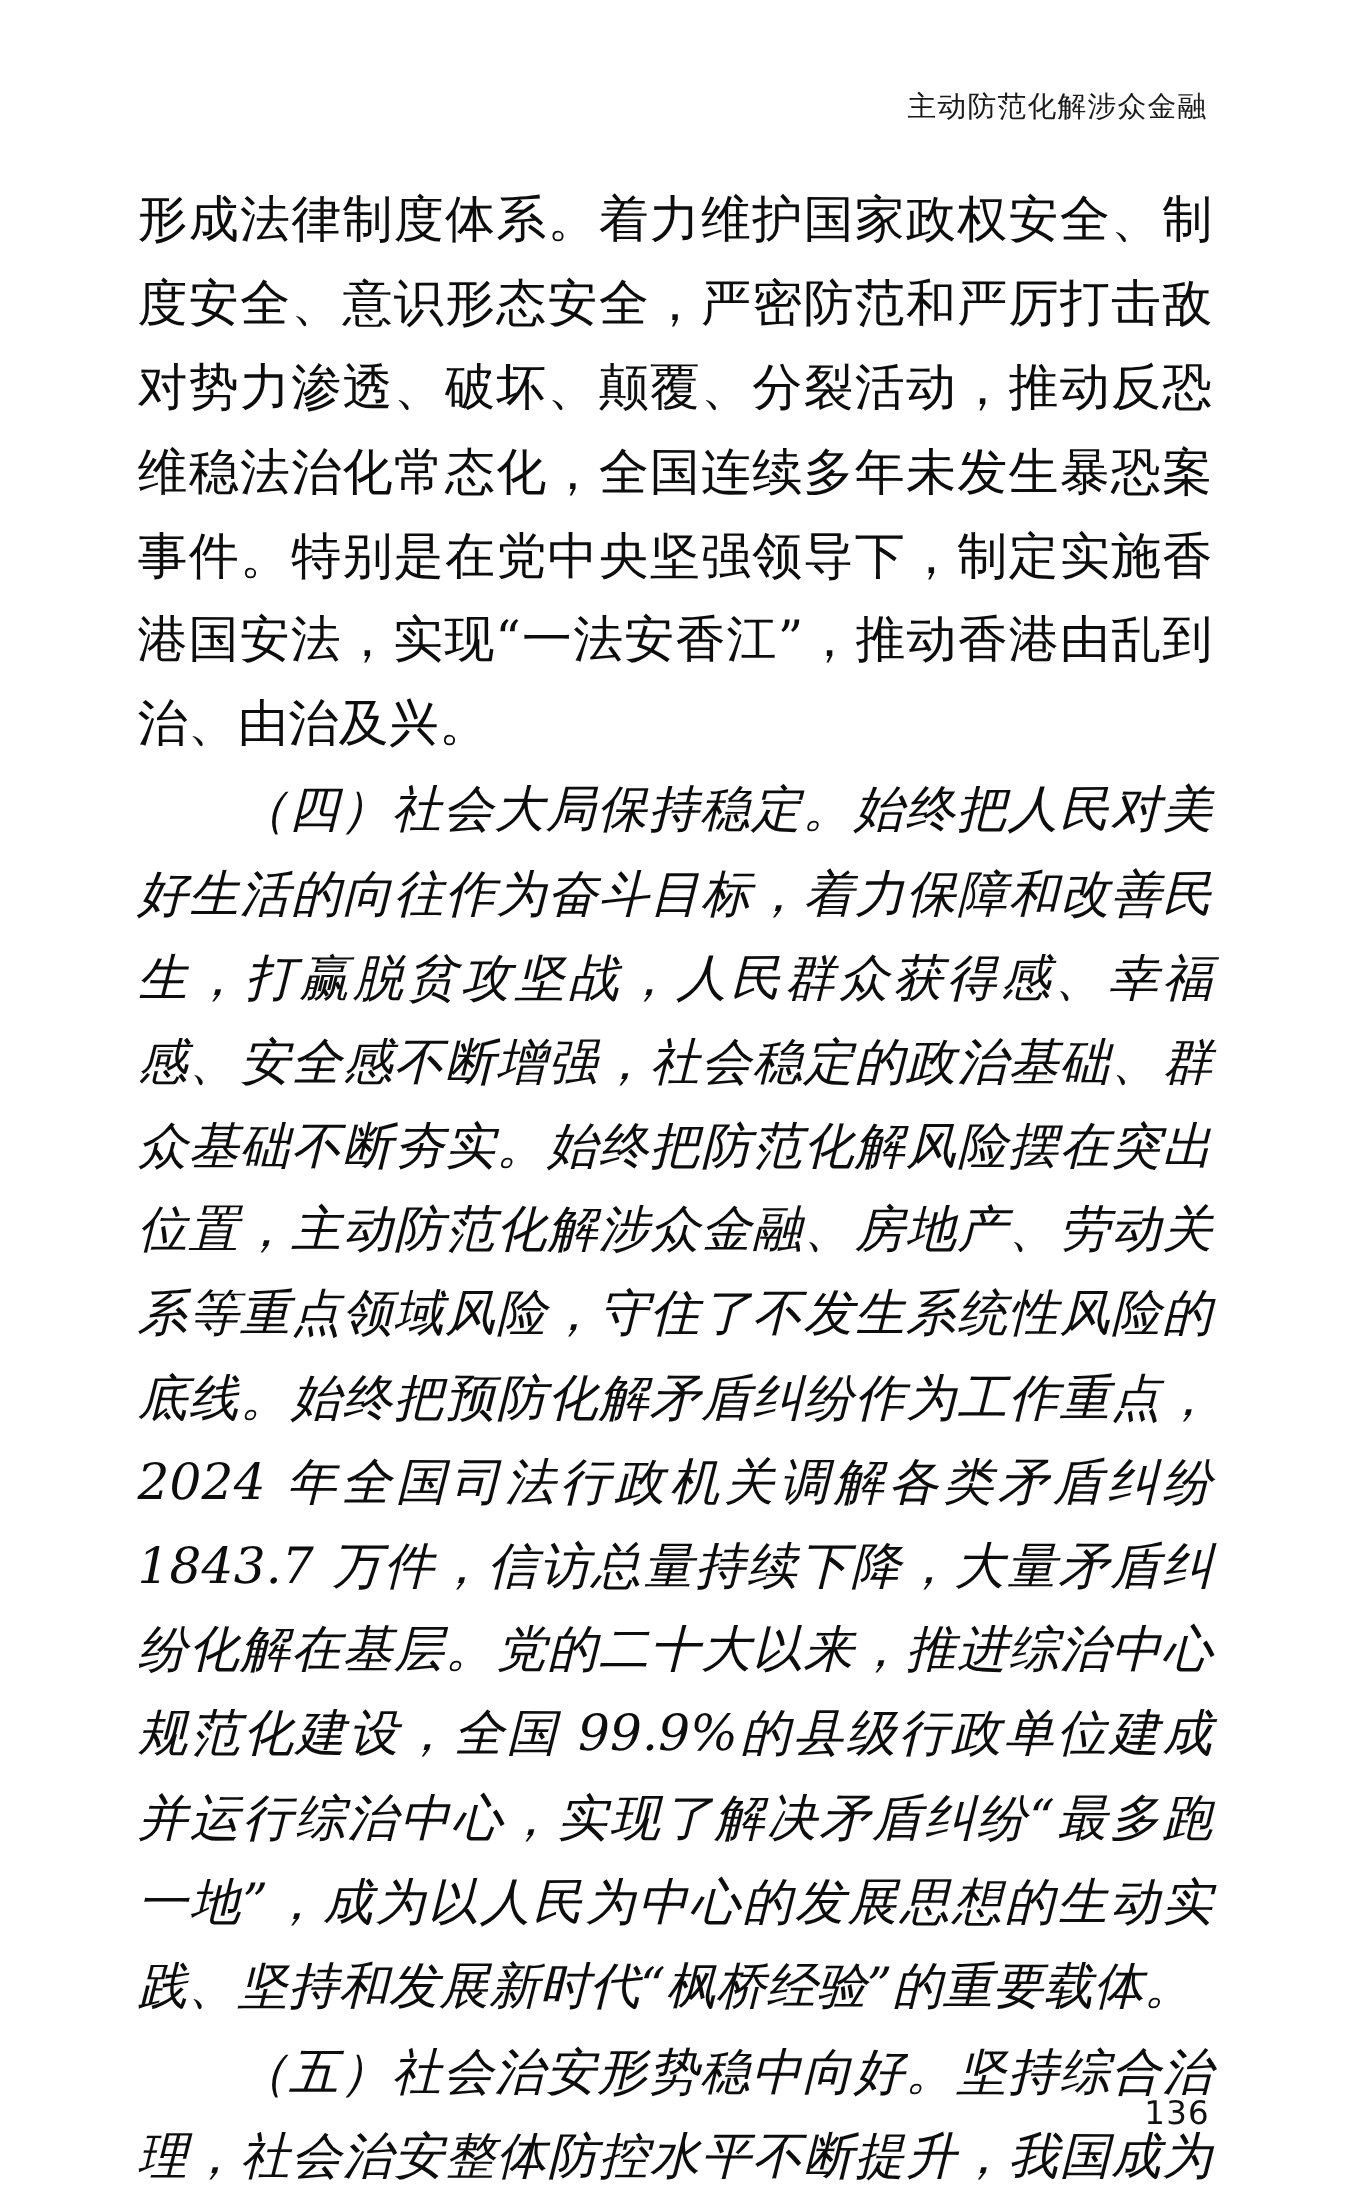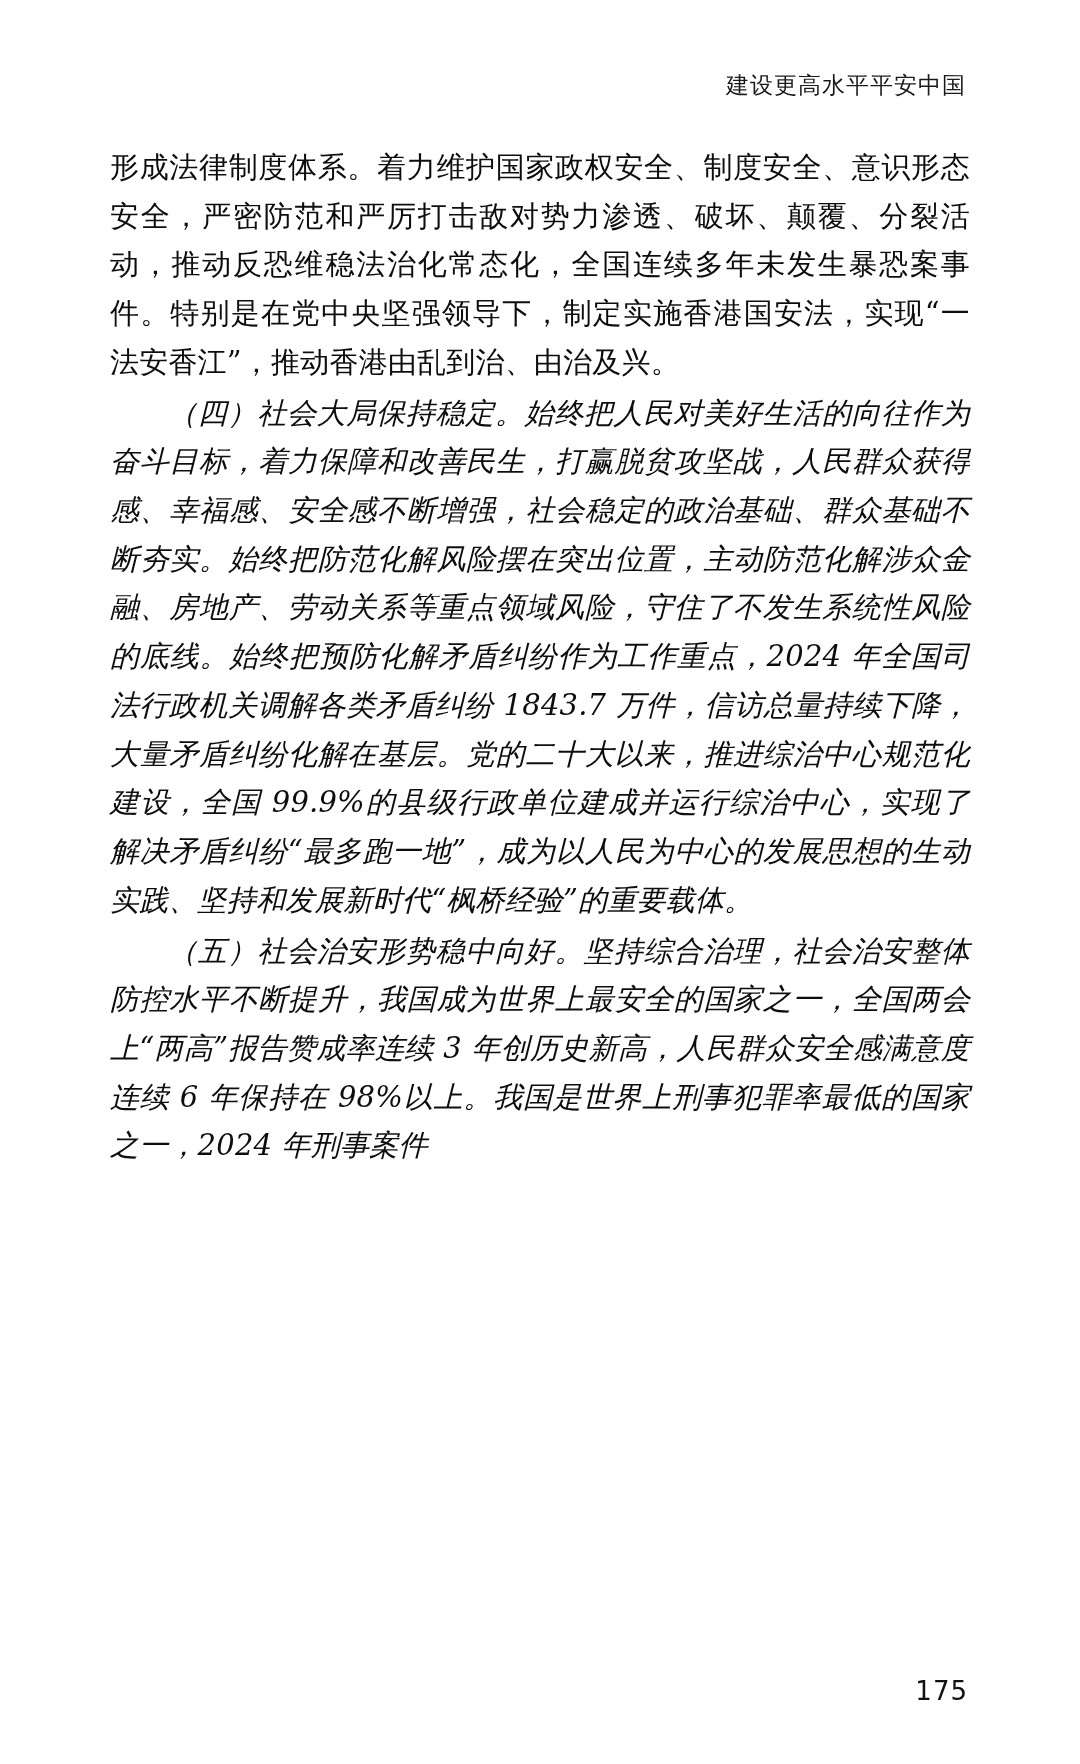--- a/index.html
+++ b/index.html
@@ -34,21 +34,21 @@
     font-weight: 500;
   }
   .head-rule {
     height: 0px;
     margin: 0;
   }
   .body-text {
     margin-top: 42px;
   }
   .para {
-    font-size: 29px;
+    font-size: 40px;
     line-height: 1.68;
     text-align: justify;
     text-justify: inter-ideograph;
     letter-spacing: 0.2px;
     margin: 0 0 0 0;
     color: #0d0d0d;
   }
   .para + .para {
     margin-top: 2px;
     font-style: italic;
@@ -64,29 +64,29 @@
     font-family: "DejaVu Sans", "Liberation Sans", sans-serif;
     color: #111111;
     letter-spacing: 1px;
   }
 </style>
 </head>
 <body>
 
 <div class="page">
 
-  <div class="running-head">建设更高水平平安中国</div>
+  <div class="running-head">主动防范化解涉众金融</div>
 
   <div class="head-rule"></div>
 
   <div class="body-text">
 
     <p class="para">形成法律制度体系。着力维护国家政权安全、制度安全、意识形态安全，严密防范和严厉打击敌对势力渗透、破坏、颠覆、分裂活动，推动反恐维稳法治化常态化，全国连续多年未发生暴恐案事件。特别是在党中央坚强领导下，制定实施香港国安法，实现“一法安香江”，推动香港由乱到治、由治及兴。</p>
 
     <p class="para indent">（四）社会大局保持稳定。始终把人民对美好生活的向往作为奋斗目标，着力保障和改善民生，打赢脱贫攻坚战，人民群众获得感、幸福感、安全感不断增强，社会稳定的政治基础、群众基础不断夯实。始终把防范化解风险摆在突出位置，主动防范化解涉众金融、房地产、劳动关系等重点领域风险，守住了不发生系统性风险的底线。始终把预防化解矛盾纠纷作为工作重点，2024 年全国司法行政机关调解各类矛盾纠纷 1843.7 万件，信访总量持续下降，大量矛盾纠纷化解在基层。党的二十大以来，推进综治中心规范化建设，全国 99.9%的县级行政单位建成并运行综治中心，实现了解决矛盾纠纷“最多跑一地”，成为以人民为中心的发展思想的生动实践、坚持和发展新时代“枫桥经验”的重要载体。</p>
 
     <p class="para indent">（五）社会治安形势稳中向好。坚持综合治理，社会治安整体防控水平不断提升，我国成为世界上最安全的国家之一，全国两会上“两高”报告赞成率连续 3 年创历史新高，人民群众安全感满意度连续 6 年保持在 98%以上。我国是世界上刑事犯罪率最低的国家之一，2024 年刑事案件</p>
 
   </div>
 
-  <div class="page-number">175</div>
+  <div class="page-number">136</div>
 
 </div>
 
 </body></html>

